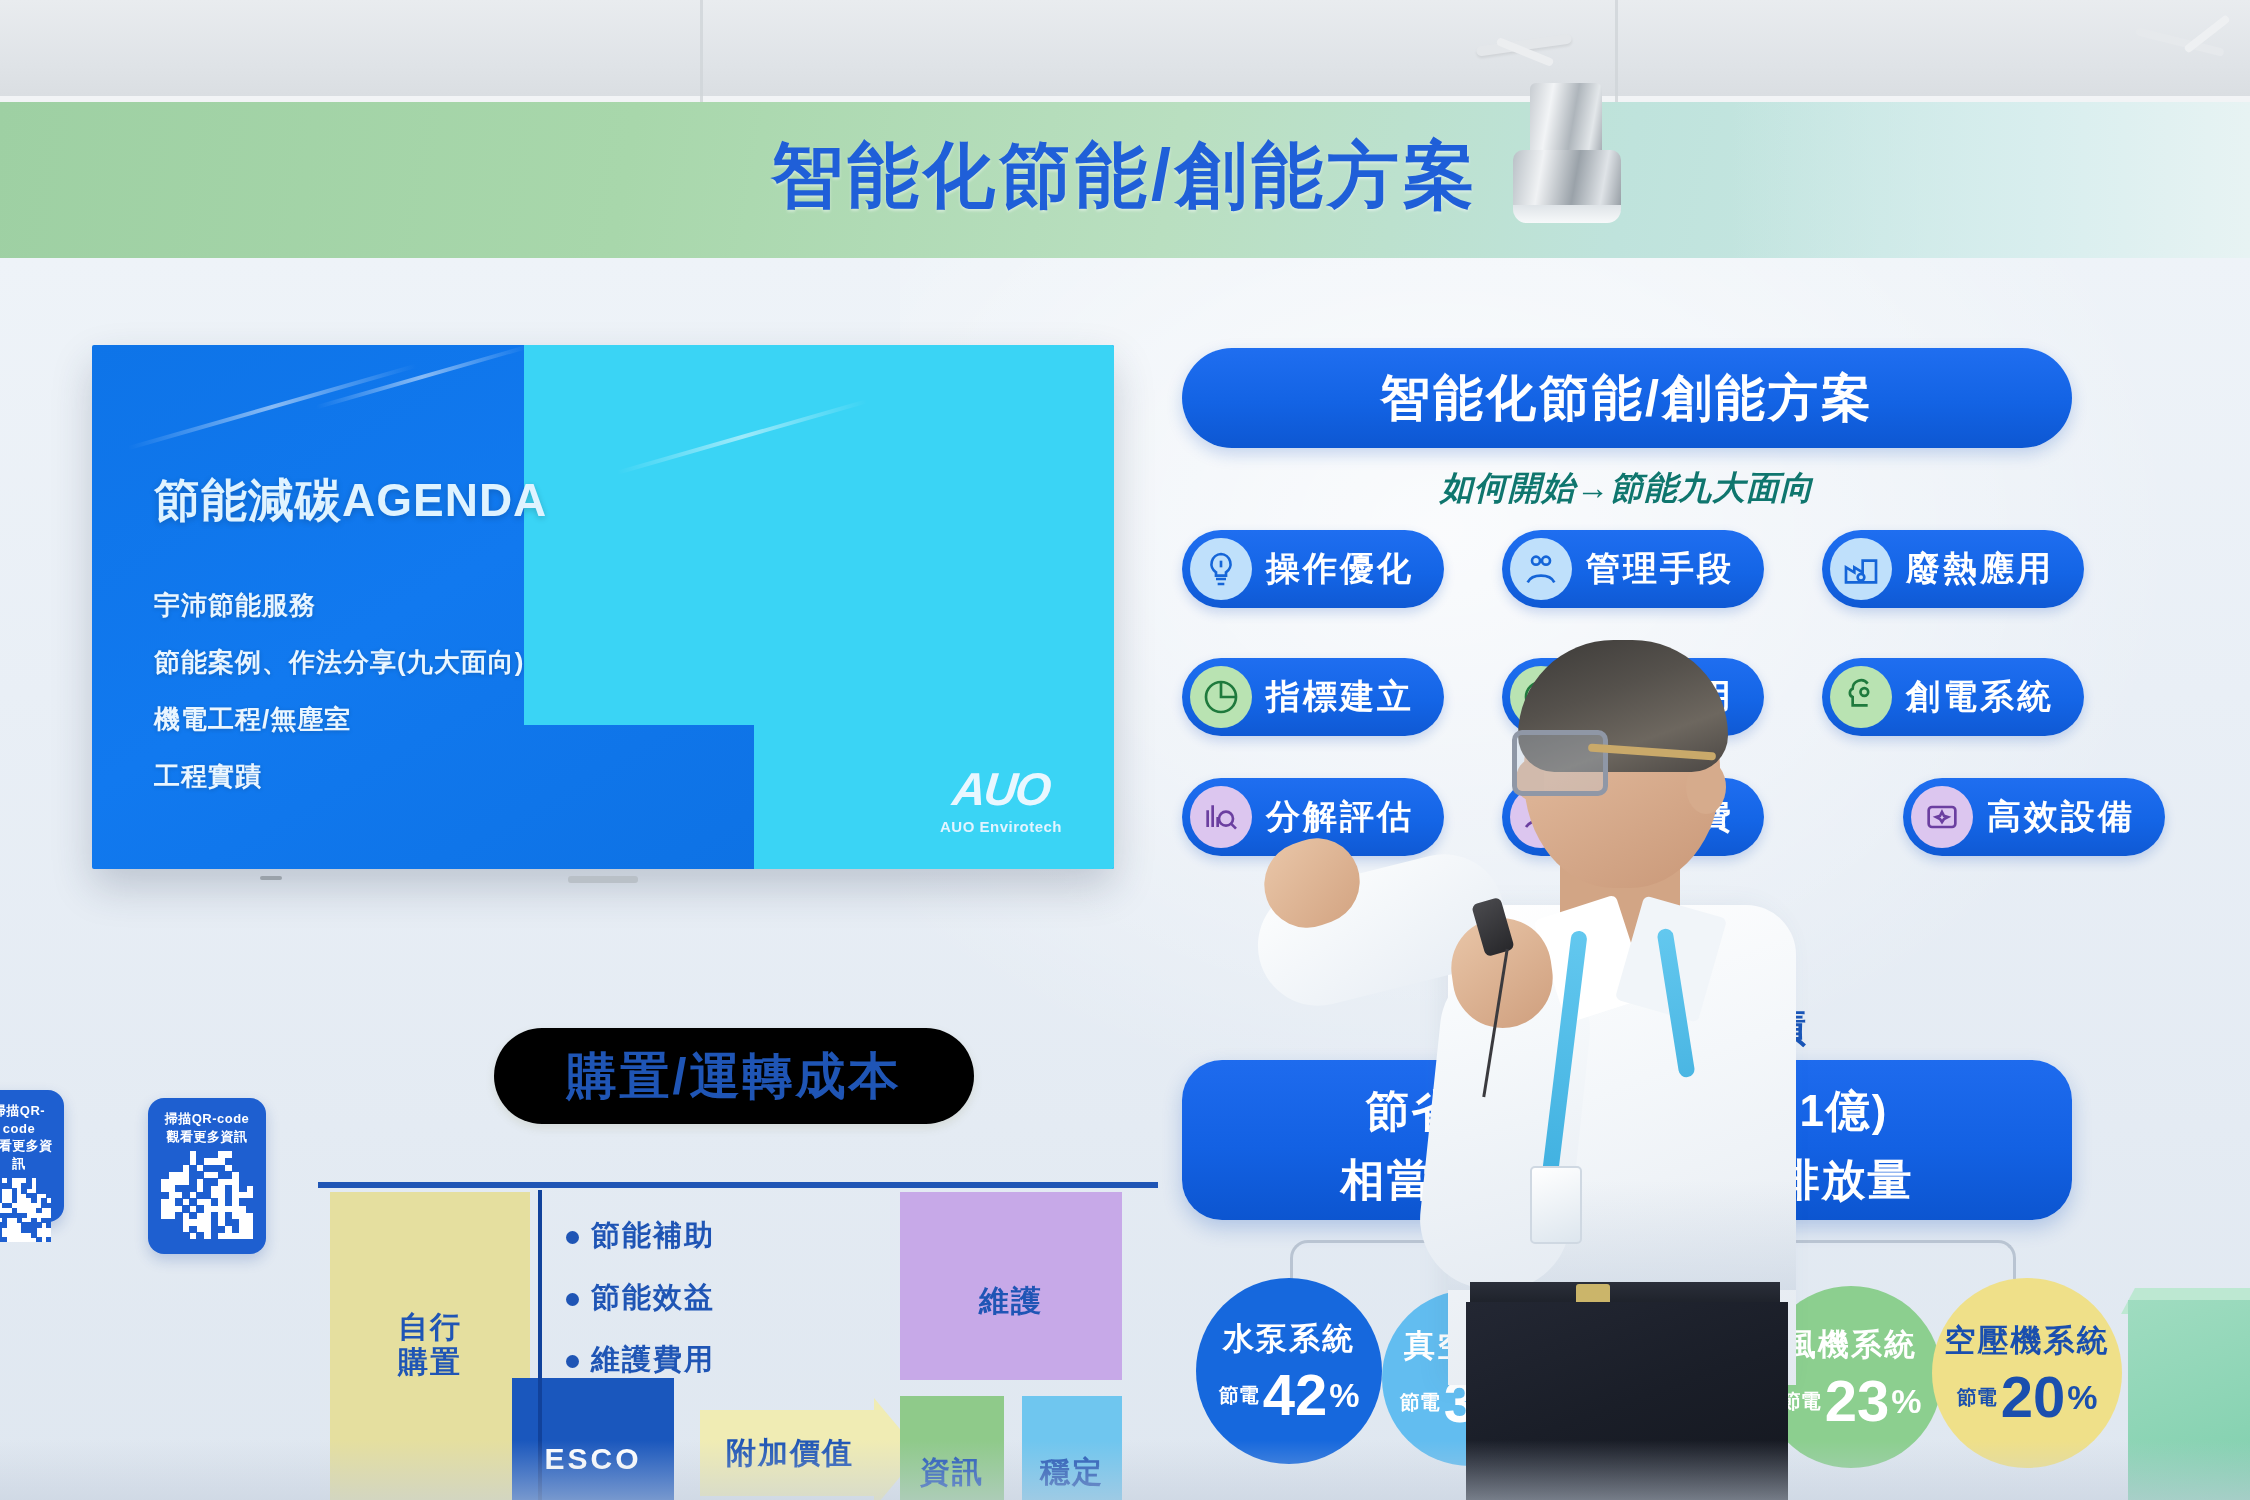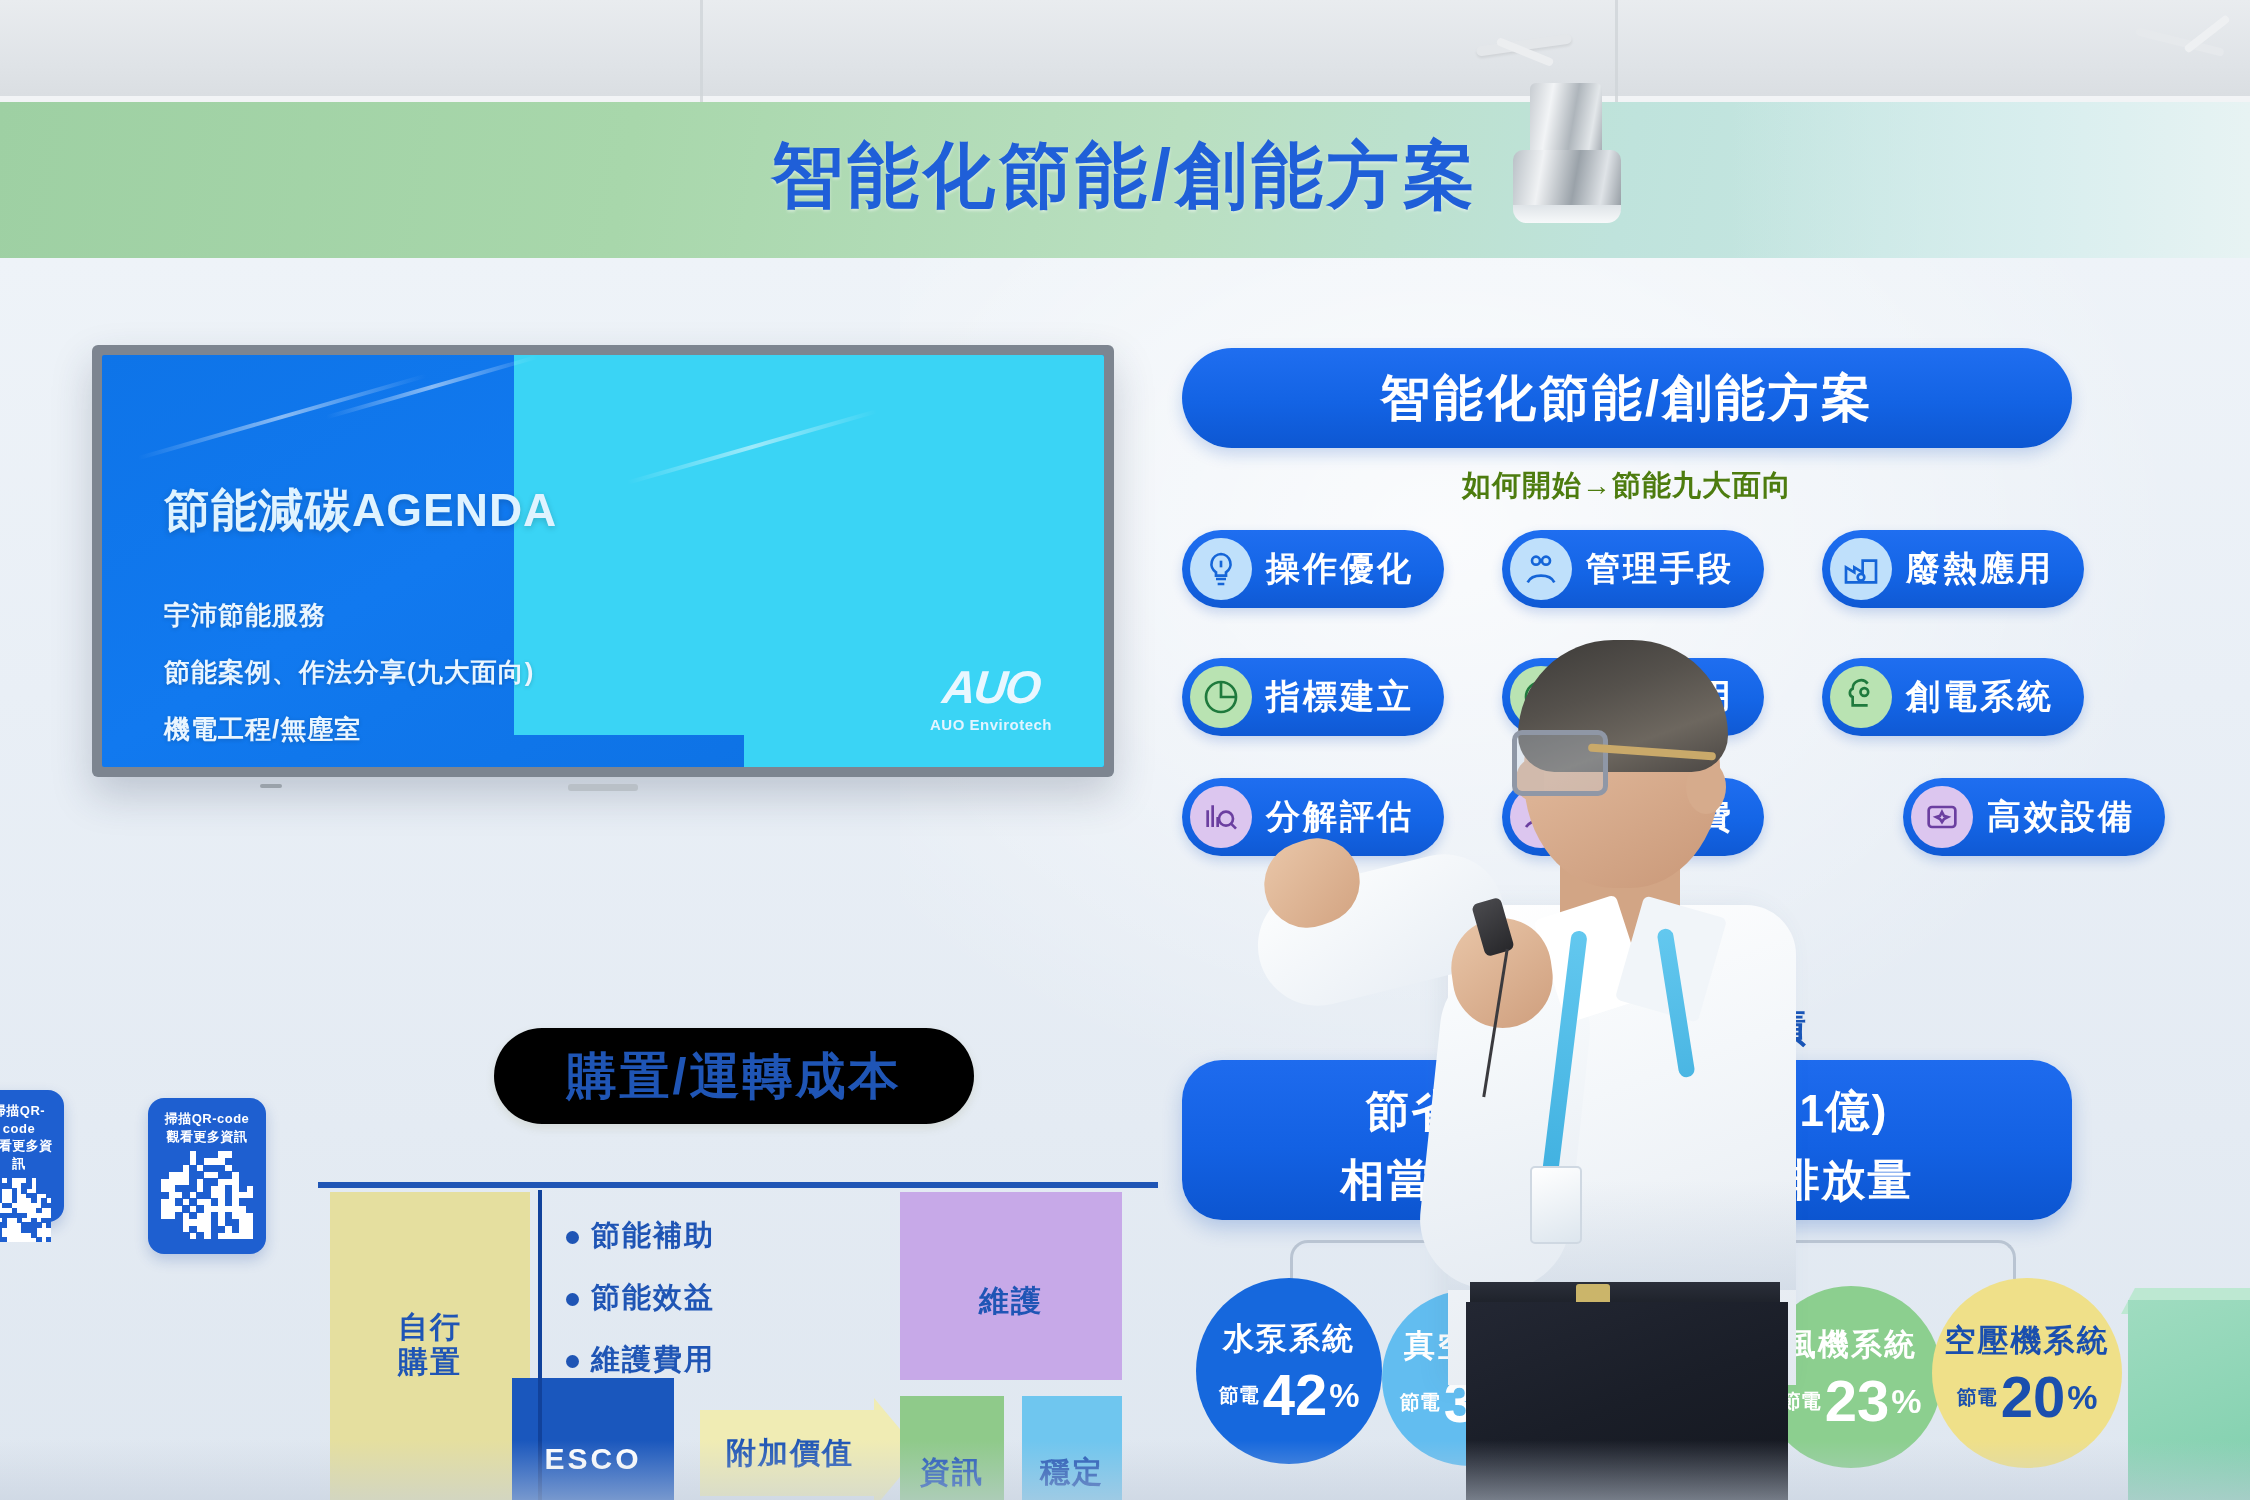--- a/index.html
+++ b/index.html
@@ -41,22 +41,22 @@
     background:linear-gradient(100deg,#b9c0c6 0%,#f0f2f4 26%,#9aa2a9 56%,#dfe3e7 80%,#8e969d 100%);
     border-radius:10px 10px 16px 16px;}
   .lamp-ring{position:absolute;left:1513px;top:205px;width:108px;height:18px;
     background:linear-gradient(180deg,#dfe4e8,#f7f9fa);border-radius:0 0 14px 14px;}
   .lamp-rt{position:absolute;left:2135px;top:38px;width:90px;height:8px;background:#e6e9ec;
     border-radius:4px;transform:rotate(14deg);}
   .lamp-rt2{position:absolute;left:2180px;top:30px;width:54px;height:8px;background:#eef0f2;
     border-radius:4px;transform:rotate(-38deg);}
 
   
-  .tv{position:absolute;left:92px;top:345px;width:1022px;height:432px;
-    background:#7d8590;border-radius:6px;padding:10px;box-sizing:border-box;
+  .tv{position:absolute;left:92px;top:345px;width:1022px;height:524px;
+    background:#7d8590;border-radius:12px;box-sizing:border-box;
     box-shadow:0 18px 40px rgba(40,55,80,.22);}
   .tv-screen{position:relative;width:100%;height:100%;overflow:hidden;border-radius:2px;
     background:linear-gradient(150deg,#0e74e8 0%,#1179ef 40%,#0c6fe0 100%);}
   .tv-cyan{position:absolute;right:0;top:0;width:590px;height:380px;background:#3ad4f5;}
   .tv-cyan2{position:absolute;right:0;top:380px;width:360px;height:230px;background:#3ad4f5;}
   .tv-streak{position:absolute;background:linear-gradient(90deg,rgba(255,255,255,0),rgba(255,255,255,.5),rgba(255,255,255,0));
     height:4px;border-radius:3px;transform:rotate(-16deg);}
   .tv-title{position:absolute;left:62px;top:125px;color:#dff3ff;font-size:46px;font-weight:bold;
     letter-spacing:1px;text-shadow:0 2px 6px rgba(0,0,0,.18);}
   .tv-list{position:absolute;left:62px;top:243px;}
@@ -70,21 +70,21 @@
     background:#b9c0c7;border-radius:3px;}
   .tv-dot{position:absolute;left:168px;bottom:-11px;width:22px;height:4px;background:#9aa2aa;border-radius:2px;}
 
   
   .hdr-pill{position:absolute;left:1182px;top:348px;width:890px;height:100px;border-radius:50px;
     background:linear-gradient(180deg,#1f6ef0 0%,#1363e4 55%,#0d57d2 100%);
     box-shadow:0 6px 16px rgba(18,80,190,.22);}
   .hdr-pill span{display:block;line-height:100px;text-align:center;color:#fff;font-size:50px;
     font-weight:bold;letter-spacing:3px;}
   .hdr-sub{position:absolute;left:1182px;top:466px;width:890px;text-align:center;
-    color:#4d7c0f;font-size:29px;font-weight:bold;letter-spacing:1px;}
+    color:#0f766e;font-size:33px;font-weight:bold;letter-spacing:1px;font-style:italic;}
 
   
   .pill{position:absolute;height:78px;border-radius:39px;
     background:linear-gradient(180deg,#1f6ef0 0%,#1465e6 55%,#0f59d4 100%);
     box-shadow:0 5px 12px rgba(18,80,190,.2);display:flex;align-items:center;}
   .pill .ic{width:62px;height:62px;border-radius:50%;margin-left:8px;flex:0 0 auto;
     display:flex;align-items:center;justify-content:center;}
   .pill .lb{color:#fff;font-size:34px;font-weight:bold;letter-spacing:3px;margin-left:14px;
     white-space:nowrap;}
   .ic svg{width:40px;height:40px;}

